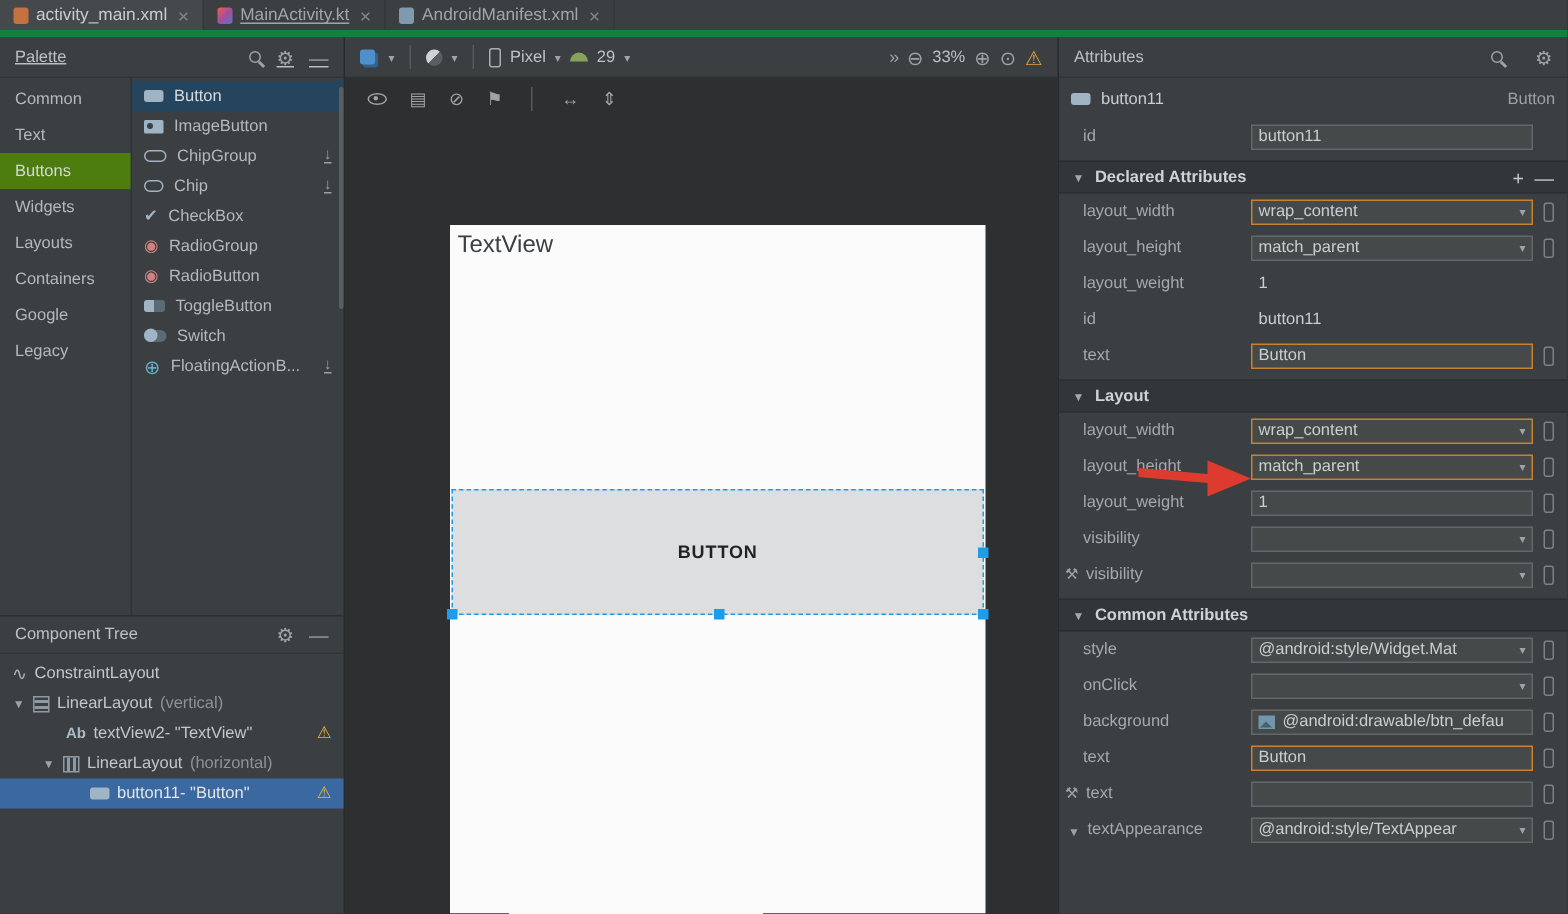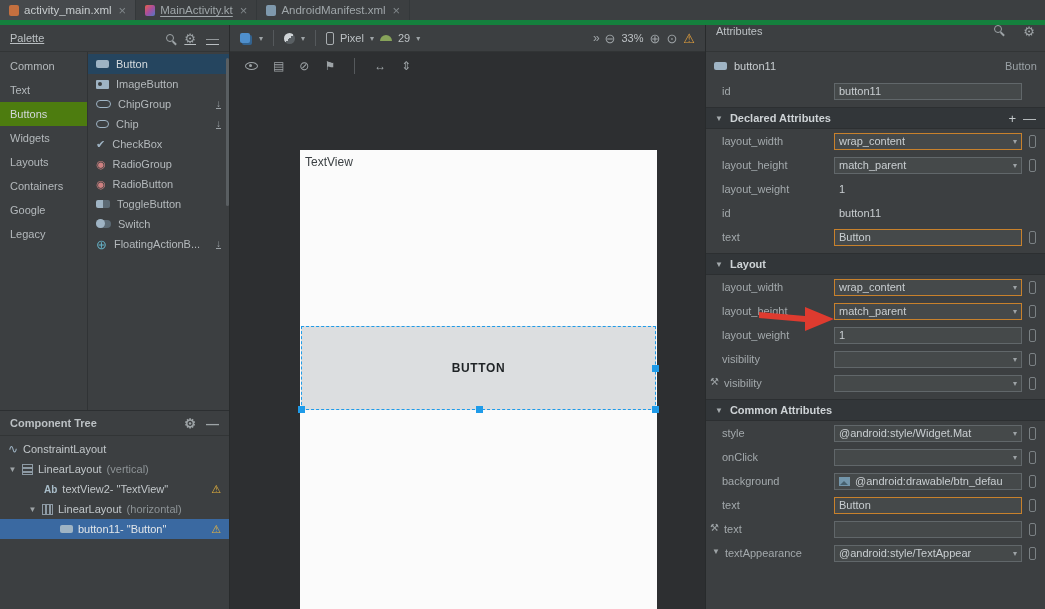--- a/index.html
+++ b/index.html
@@ -56,21 +56,21 @@
   .ci-chipg { width:15px; height:8px; border:1.5px solid #9fb4c4; border-radius:5px; }
   .ci-chip { width:13px; height:8px; border:1.5px solid #9fb4c4; border-radius:5px; }
   .gly-check { color:#9fb4c4; font-size:11px; line-height:1; }
   .gly-radio { color:#cd8181; font-size:11px; line-height:1; }
   .ci-toggle { width:14px; height:8px; border-radius:2px; background:linear-gradient(90deg,#9fb4c4 0 7px,#5c6a74 7px); }
   .ci-switch { width:15px; height:8px; border-radius:4px; background:#5c6a74; position:relative; }
   .ci-switch::after { content:""; position:absolute; left:0; top:-1px; width:9px; height:9px; background:#9fb4c4; border-radius:50%; }
   .gly-fab { color:#64aec2; font-size:13px; line-height:1; }
 
   .tree-hdr { height:26px; display:flex; align-items:center; gap:10px; padding:10px 10px;
-    border-top:1px solid #2c2f31; border-bottom:1px solid #323536;font-weight:bold; }
+    border-top:1px solid #2c2f31; border-bottom:1px solid #323536; }
   .tree-hdr-title { flex:1; color:#bcc1c4; }
   .tree { padding-top:3px; }
   .titem { height:20px; display:flex; align-items:center; gap:5px; padding-right:8px; color:#c2c7ca; white-space:nowrap; }
   .titem.selected { background:#3a69a1; color:#e2e6e9; }
   .titem .suffix { color:#8d9396; }
   .twist { width:9px; font-size:8px; color:#9da3a6; text-align:center; flex:none; }
   .ti-box { width:11px; height:11px; border:1px solid #8d9aa4; flex:none; }
   .ti-rows { background:repeating-linear-gradient(180deg,transparent 0 2px,#8d9aa4 2px 4px); }
   .ti-cols { background:repeating-linear-gradient(90deg,transparent 0 2px,#8d9aa4 2px 4px); }
   .ti-ab { color:#a9bdc9; font-size:10px; font-weight:bold; flex:none; }
@@ -93,42 +93,42 @@
   .warn-tri { color:#e8a33d; font-size:13px; line-height:1; }
   .chev { color:#9da3a6; font-size:12px; letter-spacing:-1px; }
 
   
   .canvas { position:absolute; left:230px; top:52px; width:475px; height:557px; background:#2d2f31; overflow:hidden; }
   .ctoolbar { height:28px; display:flex; align-items:center; gap:15px; padding:0 15px; }
   .cicon { color:#9da3a6; font-size:12px; line-height:1; }
   .ic-eye { width:13px; height:8px; border:1.5px solid #9da3a6; border-radius:50%; position:relative; }
   .ic-eye::after { content:""; position:absolute; left:3px; top:1px; width:3px; height:3px; background:#9da3a6; border-radius:50%; }
   .screen { position:absolute; left:70px; top:98px; width:357px; height:459px; background:#fbfbfb; }
-  .tv-label { position:absolute; left:5px; top:5px; color:#3b4043; font-size:12px; }
+  .tv-label { position:absolute; left:5px; top:5px; color:#3b4043; font-size:16px; }
   .sel { position:absolute; left:1px; top:176px; width:355px; height:84px; background:#dcdee0;
     border:1px dashed #1e9be9; display:flex; align-items:center; justify-content:center; }
   .sel-label { color:#1f2326; font-size:12px; font-weight:600; letter-spacing:0.6px; }
   .handle { position:absolute; width:7px; height:7px; background:#1e9be9; }
   .h-bc { left:50%; bottom:-4px; margin-left:-3px; }
   .h-rc { right:-4px; top:50%; margin-top:-3px; }
   .h-br { right:-4px; bottom:-4px; }
   .h-bl { left:-4px; bottom:-4px; }
 
   
   .attr { position:absolute; left:705px; top:25px; width:340px; height:584px; background:#3c3f41;
     border-left:1px solid #282b2c; overflow:hidden; }
-  .ahdr { height:27px; display:flex; gap:21px; padding:0 10px; border-bottom:1px solid #323536; }
+  .ahdr { height:27px; display:flex; align-items:center; gap:21px; padding:0 10px; border-bottom:1px solid #323536; }
   .ahdr-title { flex:1; color:#bcc1c4; }
   .acomp { height:27px; display:flex; align-items:center; gap:7px; padding:0 8px; }
   .acomp-name { color:#c9ced1; }
   .acomp-type { margin-left:auto; margin-right:-4px; width:36px; overflow:hidden; white-space:nowrap; color:#9aa1a5; }
   .arow { height:24px; display:flex; align-items:center; padding-left:16px; }
   .arow.tool { padding-left:4px; }
   .arow.sub { padding-left:6px; }
-  .alabel { width:112px; flex:none; color:#a3a9ac; display:flex; align-items:flex-start; gap:5px;
+  .alabel { width:112px; flex:none; color:#a3a9ac; display:flex; align-items:flex-end; gap:5px;
     overflow:hidden; white-space:nowrap; }
   .arow.tool .alabel { width:124px; }
   .arow.sub .alabel { width:122px; }
   .licon { color:#9da3a6; font-size:10px; line-height:1; }
   .ltri { color:#9da3a6; font-size:8px; }
   .afield { width:188px; height:17px; background:#45494a; border:1px solid #61676a; display:flex;
     align-items:center; padding:0 4px; color:#c9ced1; white-space:nowrap; overflow:hidden; flex:none; }
   .afield.orange { border-color:#c8812c; }
   .fdd { margin-left:auto; color:#9da3a6; font-size:8px; padding-left:4px; }
   .aplain { padding-left:5px; color:#c9ced1; }

